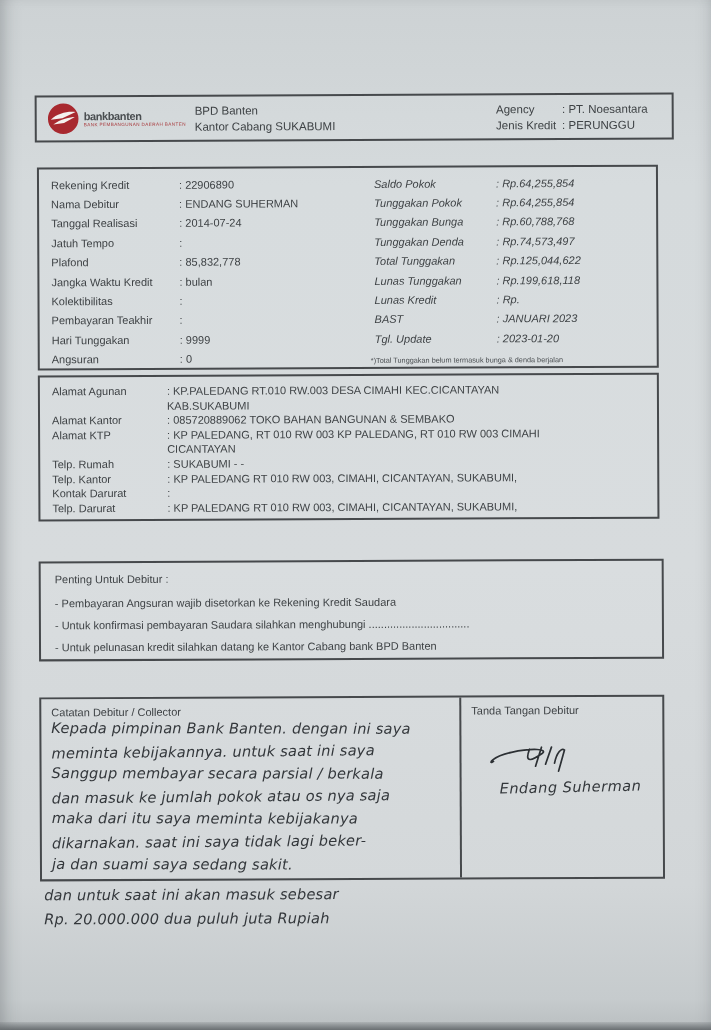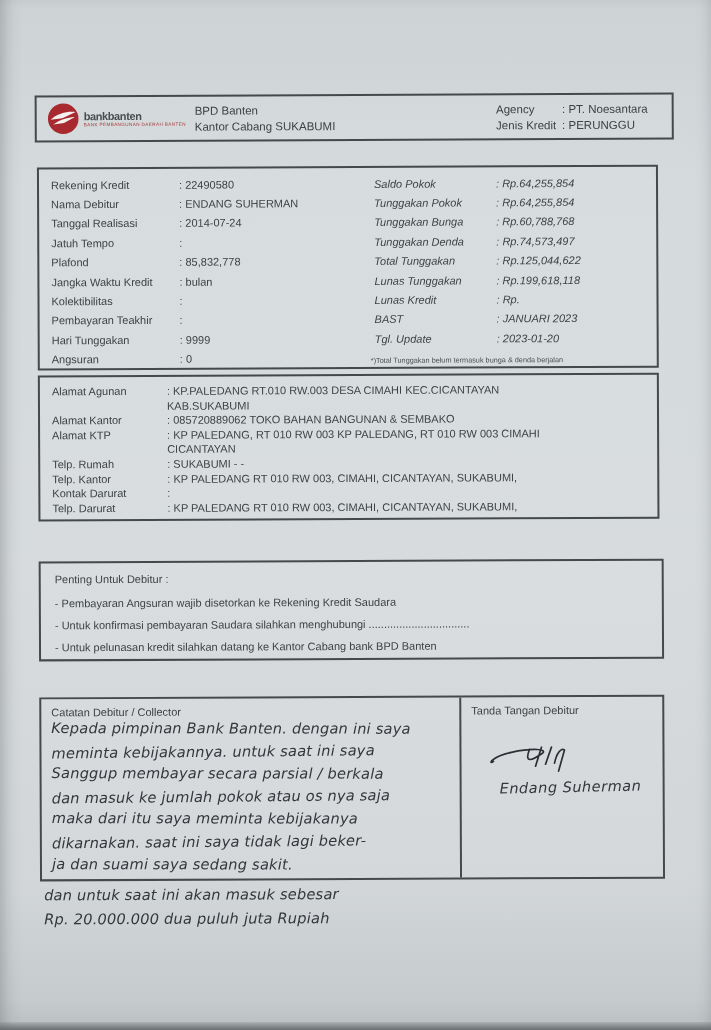--- a/index.html
+++ b/index.html
@@ -105,21 +105,21 @@
         <span class="hdr-label">Jenis Kredit</span>
         <span>: PERUNGGU</span>
       </div>
     </div>
   </div>
 
   <div class="box acct">
     <div class="col col-left">
       <div class="frow">
             <span class="flabel">Rekening Kredit</span>
-            <span class="fvalue">: 22490580</span>
+            <span class="fvalue">: 22906890</span>
           </div>
       <div class="frow">
             <span class="flabel">Nama Debitur</span>
             <span class="fvalue">: ENDANG SUHERMAN</span>
           </div>
       <div class="frow">
             <span class="flabel">Tanggal Realisasi</span>
             <span class="fvalue">: 2014-07-24</span>
           </div>
       <div class="frow">

